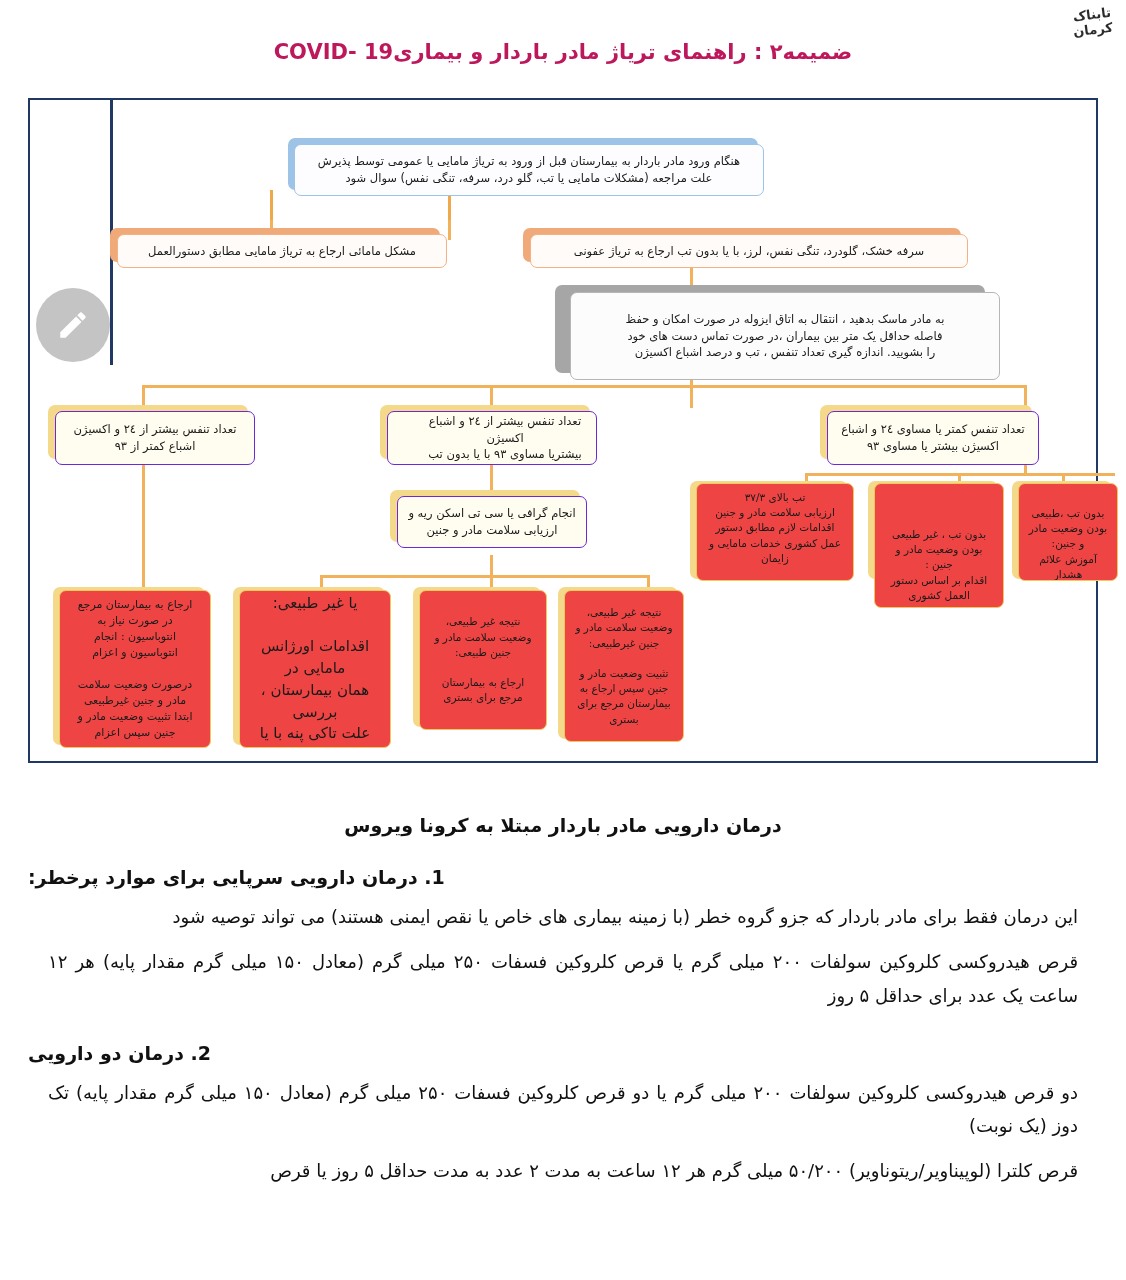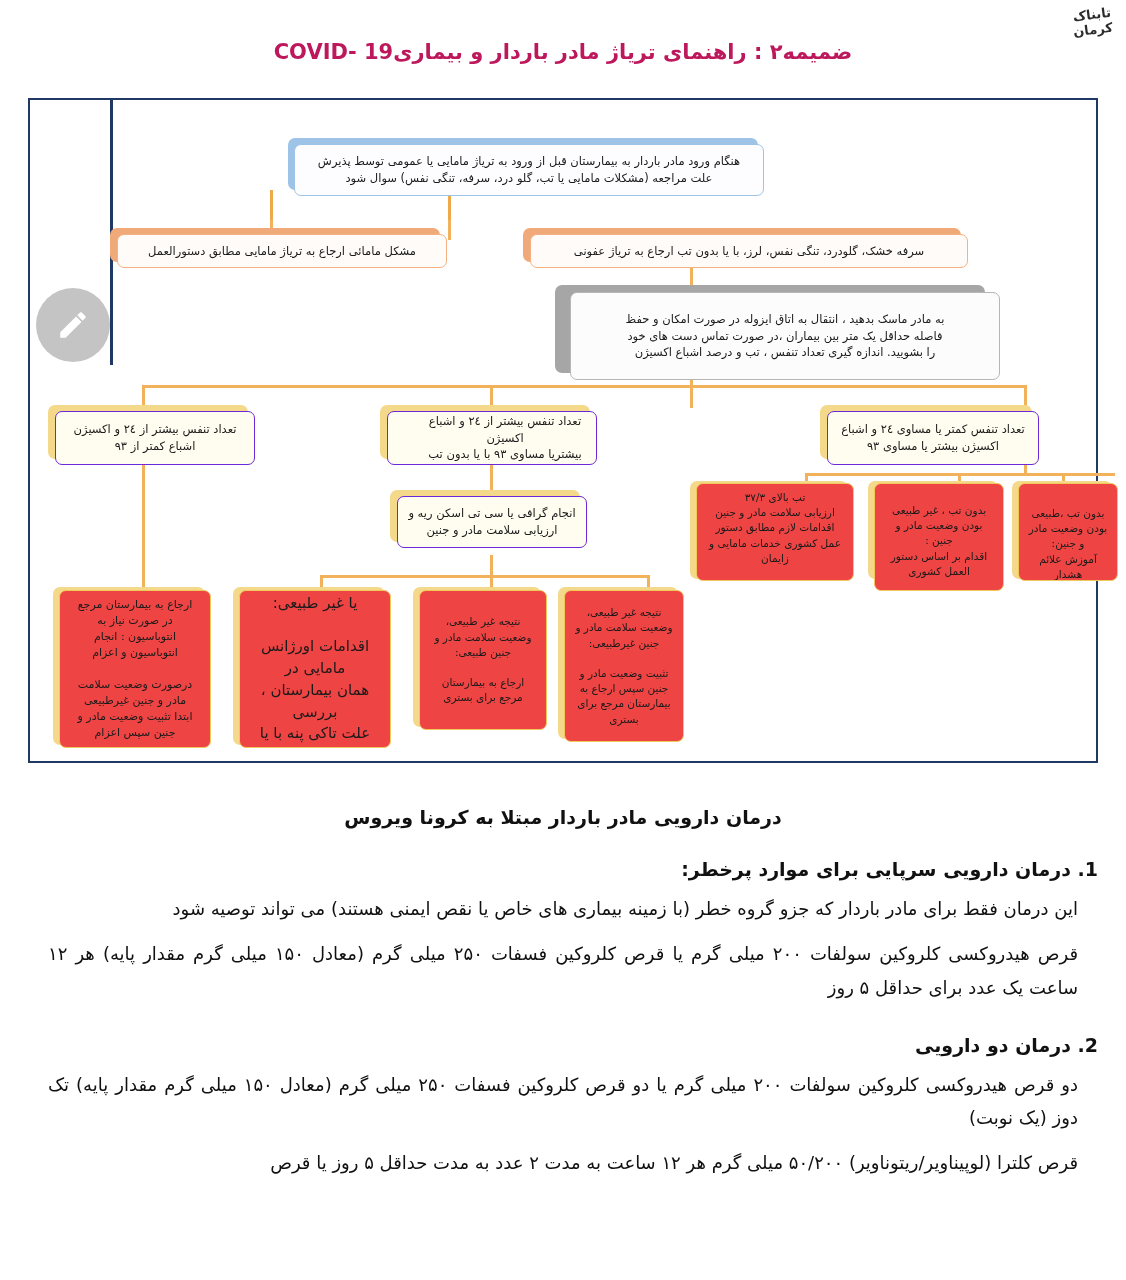--- a/index.html
+++ b/index.html
@@ -114,24 +114,24 @@
     position: absolute;
     top: 790px; left: 28px;
     width: 1070px;
     direction: rtl;
     color: #111;
   }
   .h2 {
     text-align: center;
     font-size: 19px;
     font-weight: bold;
-    margin: 16px 0 0 0;
+    margin: 24px 0 0 0;
   }
   .h3 {
-    text-align: right;
+    text-align: left;
     font-size: 19px;
     font-weight: bold;
     margin: 30px 0 0 0;
   }
   .para {
     font-size: 18px;
     line-height: 1.85;
     text-align: justify;
     margin: 12px 20px 0 20px;
   }
@@ -234,21 +234,21 @@
     <div class="shadow s-cream" style="left:660px; top:381px; width:158px; height:98px;"></div>
     <div class="node n-cream2" style="left:666px; top:383px; width:158px; height:98px; font-size:10.5px; z-index:2; align-items:flex-start; padding-top:6px;">
       <span class="txt">تب بالای ٣٧/٣
 ارزیابی سلامت مادر و جنین
 اقدامات لازم مطابق دستور
 عمل کشوری خدمات مامایی و
 زایمان</span>
     </div>
 
     <div class="shadow s-cream" style="left:838px; top:381px; width:130px; height:98px;"></div>
-    <div class="node n-cream2" style="left:844px; top:383px; width:130px; height:108px; font-size:10.5px; z-index:2; align-items:center; padding-top:12px;">
+    <div class="node n-cream2" style="left:844px; top:383px; width:130px; height:125px; font-size:10.5px; z-index:2; align-items:flex-end; padding-top:12px;">
       <span class="txt">بدون تب ، غیر طبیعی
 بودن وضعیت مادر و
 جنین :
 اقدام بر اساس دستور
 العمل کشوری</span>
     </div>
 
     <div class="shadow s-cream" style="left:982px; top:381px; width:100px; height:98px;"></div>
     <div class="node n-cream2" style="left:988px; top:383px; width:100px; height:98px; font-size:10.5px; z-index:2; align-items:flex-start; padding-top:22px;">
       <span class="txt">بدون تب ،طبیعی

